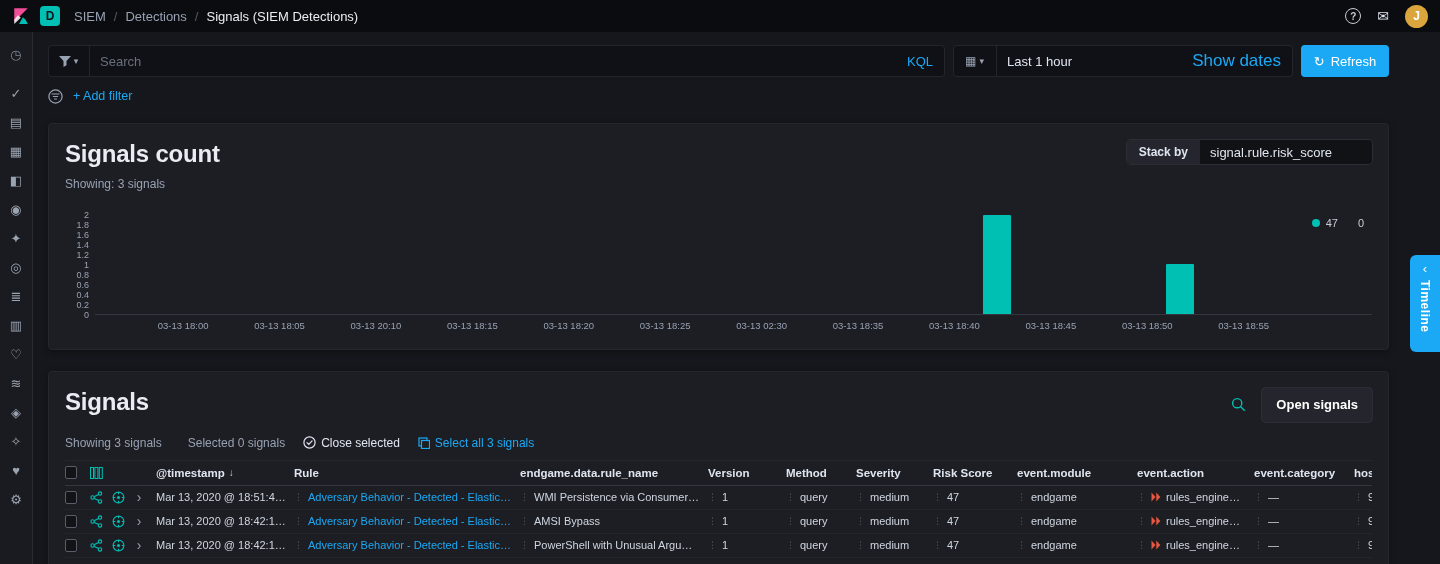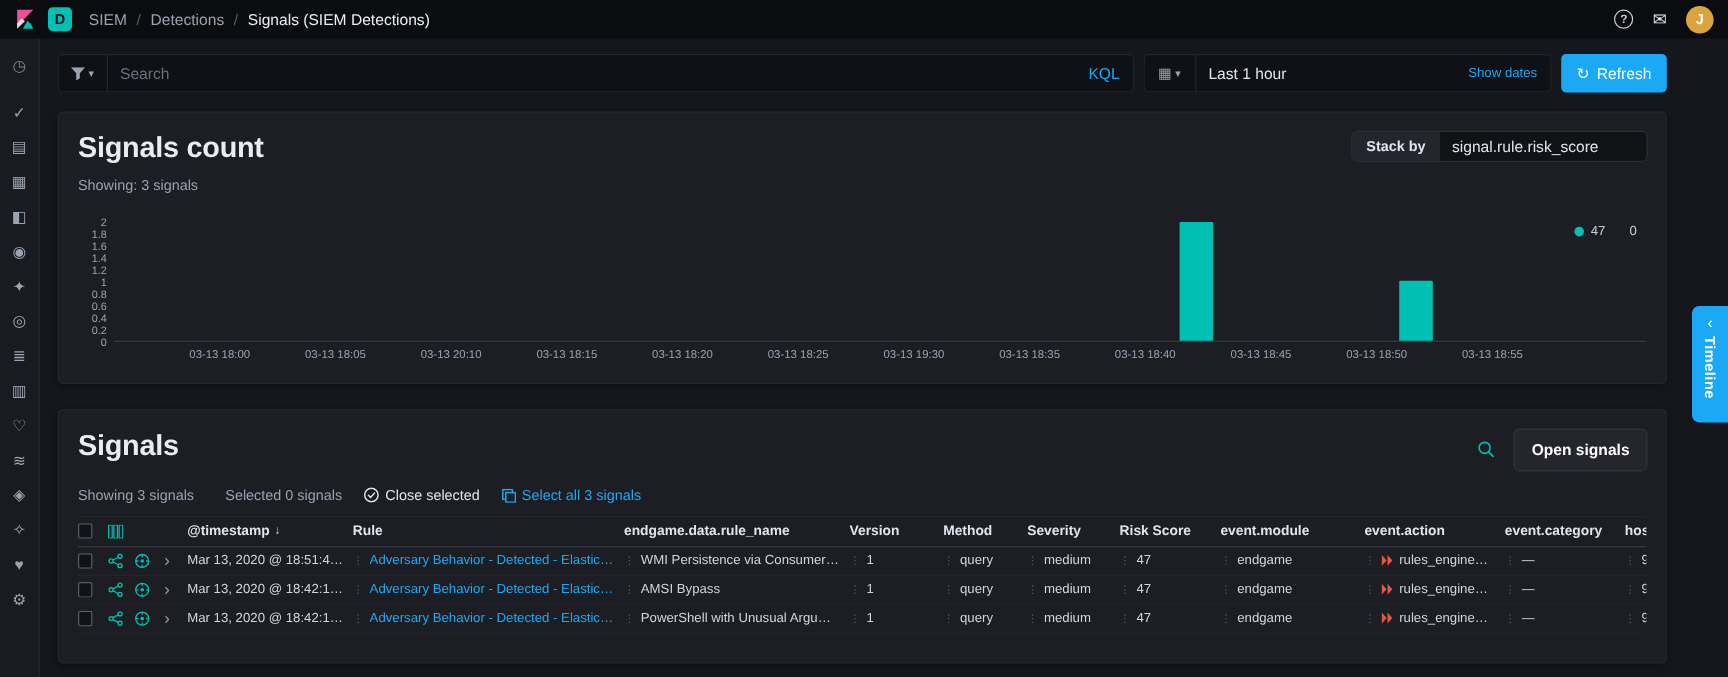--- a/index.html
+++ b/index.html
@@ -72,21 +72,21 @@
   .date-box {
     width:340px; display:flex; align-items:center; background:#101116;
     border-radius:4px; box-shadow:0 0 0 1px #23252c inset;
   }
   .cal-btn {
     width:44px; height:100%; display:flex; align-items:center; justify-content:center; gap:3px;
     border-right:1px solid #23252c; color:#98a2b3; cursor:pointer; background:transparent; border-top:0; border-bottom:0; border-left:0;
   }
   .cal-glyph { font-size:12px; color:#98a2b3; }
   .time-range { margin-left:10px; font-size:13px; color:#dfe5ef; cursor:pointer; }
-  .show-dates { margin-left:auto; padding-right:12px; color:#1ba9f5; font-size:11px; cursor:pointer; text-decoration:none; }
+  .show-dates { margin-left:auto; padding-right:12px; color:#1ba9f5; font-size:17px; cursor:pointer; text-decoration:none; }
   .refresh-btn {
     width:88px; height:32px; background:#1ba9f5; border:0; border-radius:4px;
     color:#fff; font-size:13px; font-weight:500; font-family:inherit;
     display:flex; align-items:center; justify-content:center; gap:6px; cursor:pointer;
   }
   .refresh-glyph { font-size:13px; line-height:1; }
   
   .filter-row { margin-top:8px; height:22px; display:flex; align-items:center; gap:10px; }
   .add-filter { color:#1ba9f5; font-size:12.5px; cursor:pointer; text-decoration:none; }
   
@@ -215,20 +215,27 @@
       </button>
       <span class="time-range">Last 1 hour</span>
       <a class="show-dates">Show dates</a>
     </div>
     <button class="refresh-btn">
       <span class="refresh-glyph">↻</span>
       <span>Refresh</span>
     </button>
   </div>
 
+  <div class="filter-row">
+    <svg width="15" height="15" viewBox="0 0 15 15" style="cursor:pointer">
+      <circle cx="7.5" cy="7.5" r="6.6" fill="none" stroke="#98a2b3" stroke-width="1.2"></circle>
+      <path d="M4 5h7M5.3 7.5h4.4M6.5 10h2" stroke="#98a2b3" stroke-width="1.1" stroke-linecap="round"></path>
+    </svg>
+    <a class="add-filter">+ Add filter</a>
+  </div>
 
   <section class="panel">
     <div class="panel-head">
       <div>
         <h2 class="panel-title">Signals count</h2>
         <p class="panel-sub">Showing: 3 signals</p>
       </div>
       <div class="stack-by">
         <span class="stack-by-label">Stack by</span>
         <span class="stack-by-select">
@@ -268,21 +275,21 @@
       </div>
       <div class="x-axis-row">
         <div class="y-spacer"></div>
         <div class="x-axis">
             <span class="xtick" style="left: 6.9%;">03-13 18:00</span>
             <span class="xtick" style="left: 14.45%;">03-13 18:05</span>
             <span class="xtick" style="left: 22%;">03-13 20:10</span>
             <span class="xtick" style="left: 29.55%;">03-13 18:15</span>
             <span class="xtick" style="left: 37.1%;">03-13 18:20</span>
             <span class="xtick" style="left: 44.65%;">03-13 18:25</span>
-            <span class="xtick" style="left: 52.2%;">03-13 19:30</span>
+            <span class="xtick" style="left: 52.2%;">03-13 02:30</span>
             <span class="xtick" style="left: 59.75%;">03-13 18:35</span>
             <span class="xtick" style="left: 67.3%;">03-13 18:40</span>
             <span class="xtick" style="left: 74.85%;">03-13 18:45</span>
             <span class="xtick" style="left: 82.4%;">03-13 18:50</span>
             <span class="xtick" style="left: 89.95%;">03-13 18:55</span>
           </div>
       </div>
     </div>
   </section>
 

